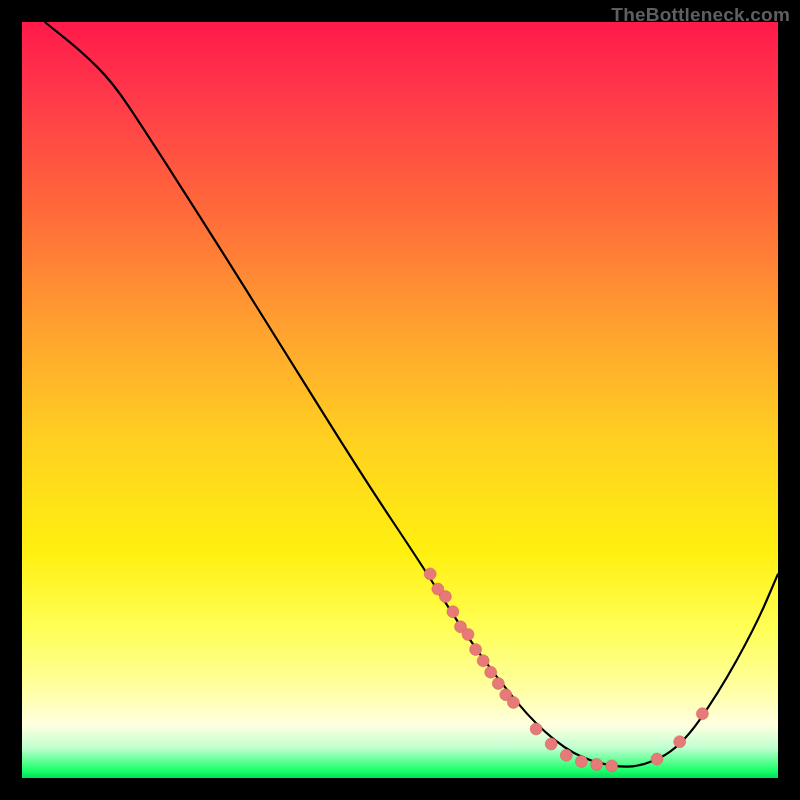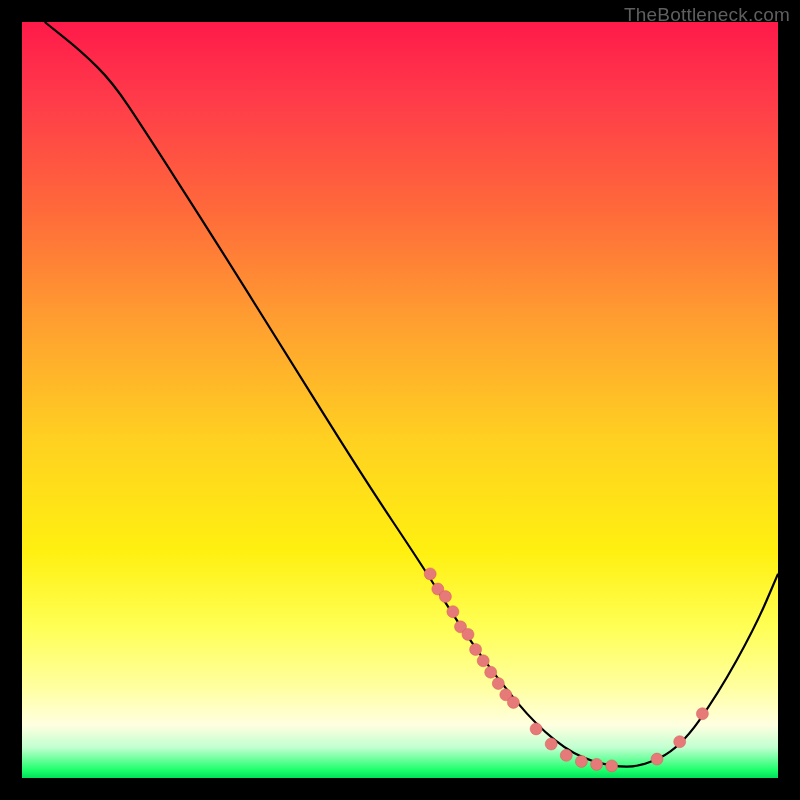--- a/index.html
+++ b/index.html
@@ -24,21 +24,21 @@
       #1bff6a 99%,
       #00e05a 100%
     );
   }
   .watermark {
     position: absolute;
     top: 4px;
     right: 10px;
     font-family: Arial, Helvetica, sans-serif;
     font-size: 19px;
-    font-weight: normal;
+    font-weight: bold;
     color: #5f5f5f;
     letter-spacing: 0.2px;
   }
   svg.curve {
     position: absolute;
     left: 0;
     top: 0;
     width: 756px;
     height: 756px;
     overflow: visible;

